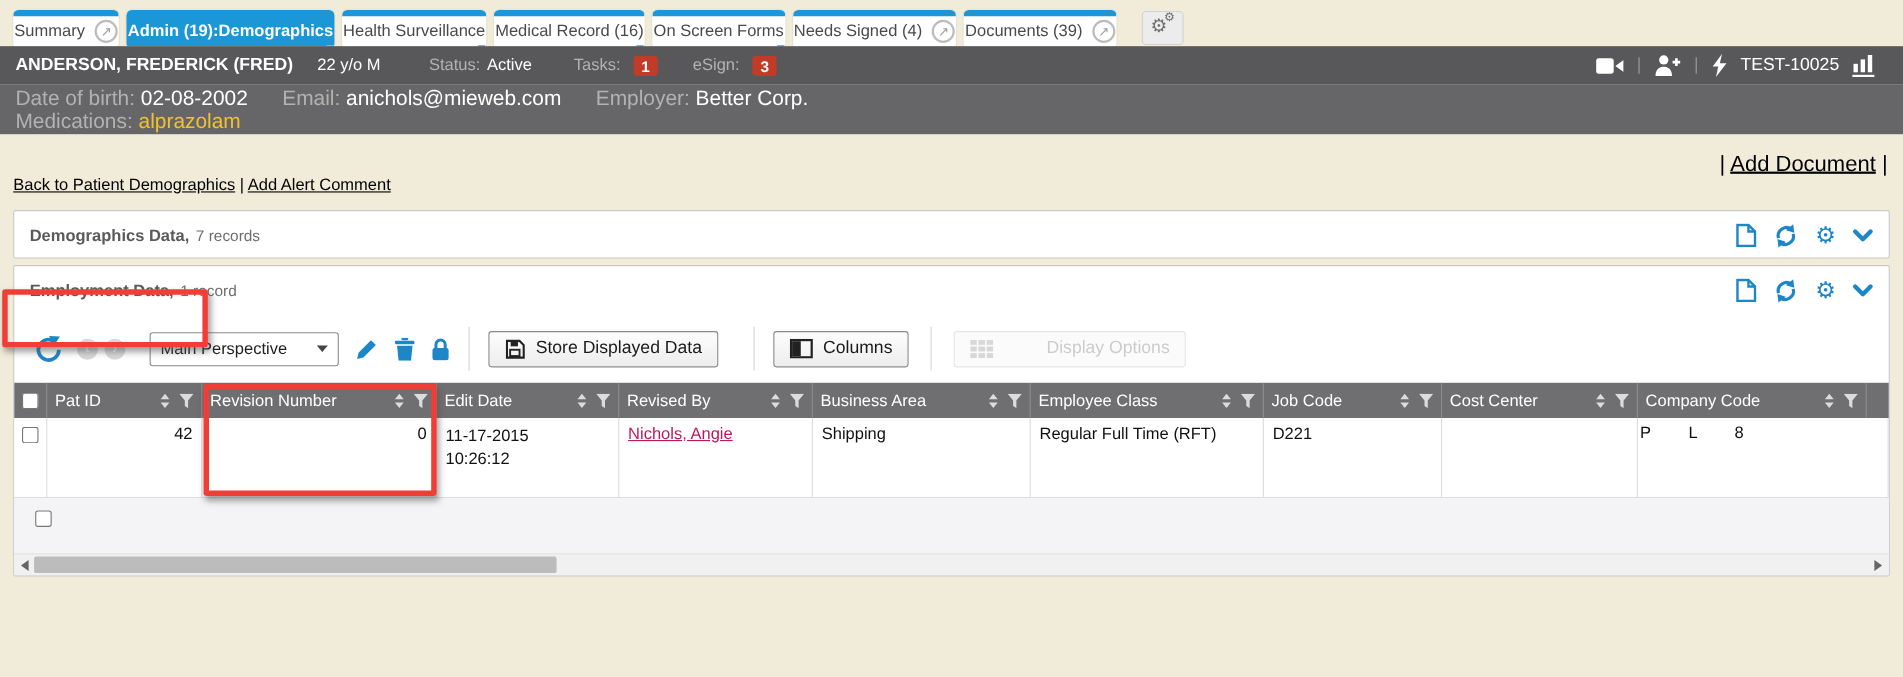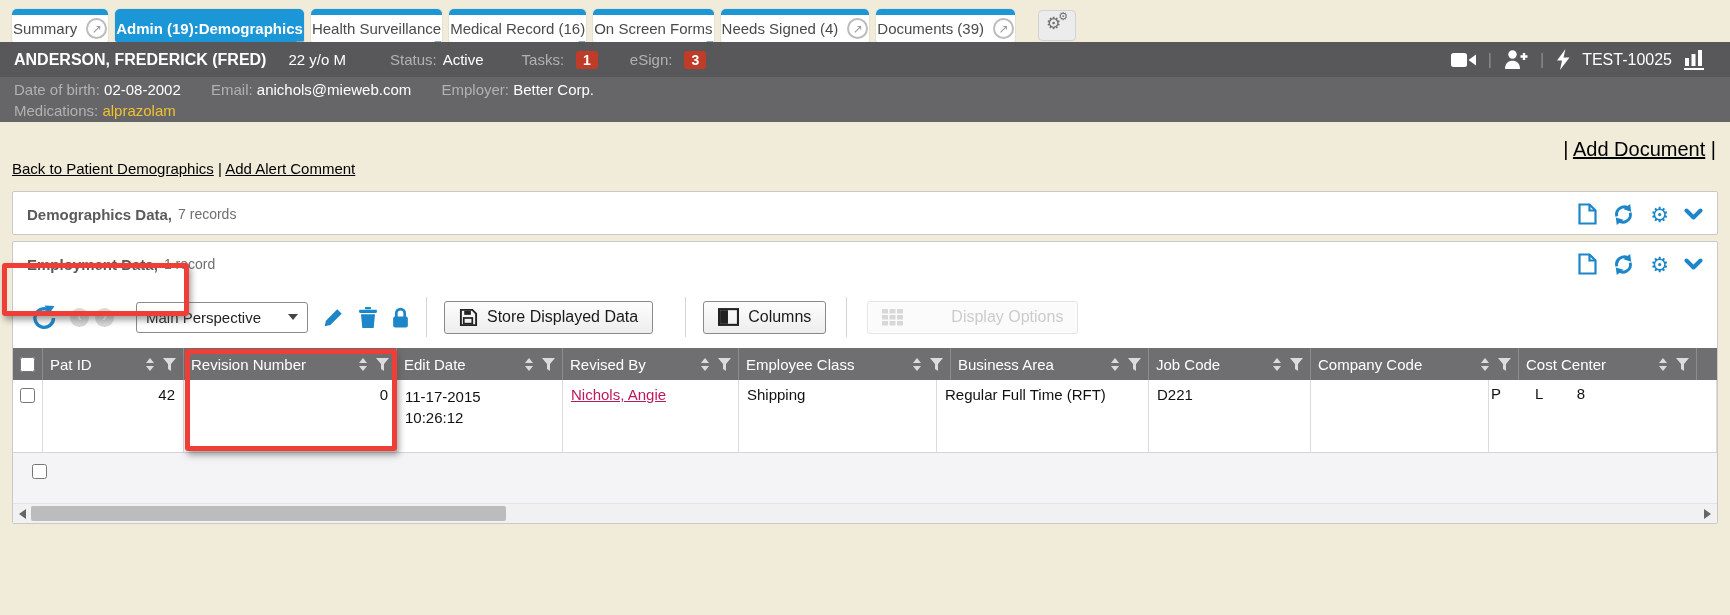--- a/index.html
+++ b/index.html
@@ -22,21 +22,21 @@
   .gear-btn .g2 { font-size:11px; line-height:1; margin:-1px 0 0 -3px; }
   
   .bar1 { position:absolute; top:42px; left:0; width:100%; height:35px; background:#58585a; display:flex; align-items:center; padding:0 26px 0 14px; color:#fff; font-size:15px; }
   .bar1 .pname { font-size:16px; font-weight:bold; }
   .bar1 .agesex { margin-left:22px; }
   .lbl { color:#b2b2b2; }
   .badge { background:#c13c28; color:#fff; font-weight:bold; font-size:14px; border-radius:3px; padding:1px 7px; cursor:pointer; }
   .bar1-right { margin-left:auto; display:flex; align-items:center; gap:12px; }
   .vsep { color:#8f8f91; font-size:16px; }
   .chart-ico { border-bottom:2px solid #fff; padding-bottom:2px; }
-  .bar2 { position:absolute; top:77px; left:0; width:100%; height:45px; background:#666668; color:#fff; font-size:15px; padding:2px 14px 0 14px; line-height:21px; }
+  .bar2 { position:absolute; top:77px; left:0; width:100%; height:45px; background:#666668; color:#fff; font-size:19px; padding:2px 14px 0 14px; line-height:21px; }
   .meds { color:#f1c12f; cursor:pointer; }
   .grp { margin-right:26px; }
   
   .adddoc-row { position:absolute; top:138px; right:14px; font-size:20px; color:#000; }
   .adddoc-row a, .back-row a { color:#000; text-decoration:underline; cursor:pointer; }
   .back-row { position:absolute; top:160px; left:12px; font-size:15px; color:#000; }
   
   .panel { position:absolute; left:12px; width:1706px; background:#fff; border:1px solid #c9c9c9; border-radius:2px; }
   .panel1 { top:191px; height:44px; }
   .panel2 { top:241px; }
@@ -366,70 +366,70 @@
       <span class="sort">
           <span class="tri-up"></span>
           <span class="tri-down"></span>
         </span>
       <span class="funnel">
           <svg width="13" height="13" viewBox="0 0 13 13">
             <path d="M0 0h13L8 6v7L5 11V6z" fill="#dcdcde"></path>
           </svg>
         </span>
     </div>
+    <div class="th c5">
+      <span class="tlabel">Business Area</span>
+      <span class="sort">
+          <span class="tri-up"></span>
+          <span class="tri-down"></span>
+        </span>
+      <span class="funnel">
+          <svg width="13" height="13" viewBox="0 0 13 13">
+            <path d="M0 0h13L8 6v7L5 11V6z" fill="#dcdcde"></path>
+          </svg>
+        </span>
+    </div>
     <div class="th c6">
       <span class="tlabel">Employee Class</span>
       <span class="sort">
           <span class="tri-up"></span>
           <span class="tri-down"></span>
         </span>
       <span class="funnel">
           <svg width="13" height="13" viewBox="0 0 13 13">
             <path d="M0 0h13L8 6v7L5 11V6z" fill="#dcdcde"></path>
           </svg>
         </span>
     </div>
-    <div class="th c5">
-      <span class="tlabel">Business Area</span>
-      <span class="sort">
-          <span class="tri-up"></span>
-          <span class="tri-down"></span>
-        </span>
-      <span class="funnel">
-          <svg width="13" height="13" viewBox="0 0 13 13">
-            <path d="M0 0h13L8 6v7L5 11V6z" fill="#dcdcde"></path>
-          </svg>
-        </span>
-    </div>
     <div class="th c7">
       <span class="tlabel">Job Code</span>
       <span class="sort">
           <span class="tri-up"></span>
           <span class="tri-down"></span>
         </span>
       <span class="funnel">
           <svg width="13" height="13" viewBox="0 0 13 13">
             <path d="M0 0h13L8 6v7L5 11V6z" fill="#dcdcde"></path>
           </svg>
         </span>
     </div>
+    <div class="th c9">
+      <span class="tlabel">Cost Center</span>
+      <span class="sort">
+          <span class="tri-up"></span>
+          <span class="tri-down"></span>
+        </span>
+      <span class="funnel">
+          <svg width="13" height="13" viewBox="0 0 13 13">
+            <path d="M0 0h13L8 6v7L5 11V6z" fill="#dcdcde"></path>
+          </svg>
+        </span>
+    </div>
     <div class="th c8">
       <span class="tlabel">Company Code</span>
-      <span class="sort">
-          <span class="tri-up"></span>
-          <span class="tri-down"></span>
-        </span>
-      <span class="funnel">
-          <svg width="13" height="13" viewBox="0 0 13 13">
-            <path d="M0 0h13L8 6v7L5 11V6z" fill="#dcdcde"></path>
-          </svg>
-        </span>
-    </div>
-    <div class="th c9">
-      <span class="tlabel">Cost Center</span>
       <span class="sort">
           <span class="tri-up"></span>
           <span class="tri-down"></span>
         </span>
       <span class="funnel">
           <svg width="13" height="13" viewBox="0 0 13 13">
             <path d="M0 0h13L8 6v7L5 11V6z" fill="#dcdcde"></path>
           </svg>
         </span>
     </div>

